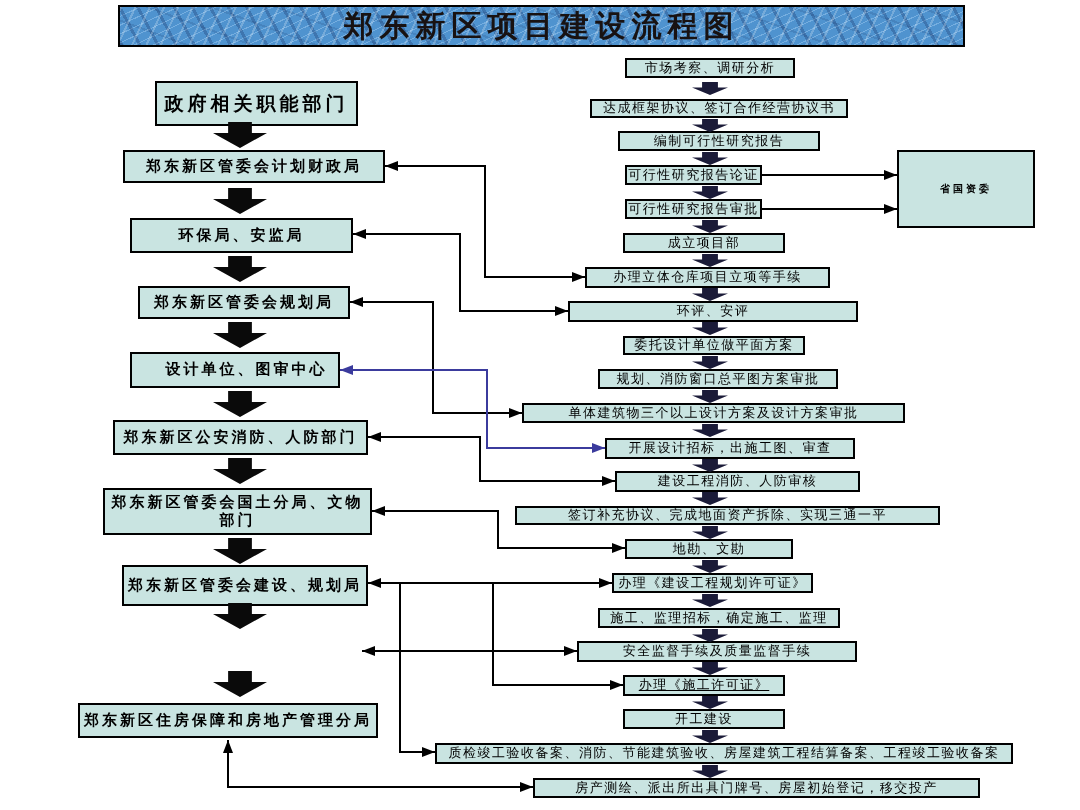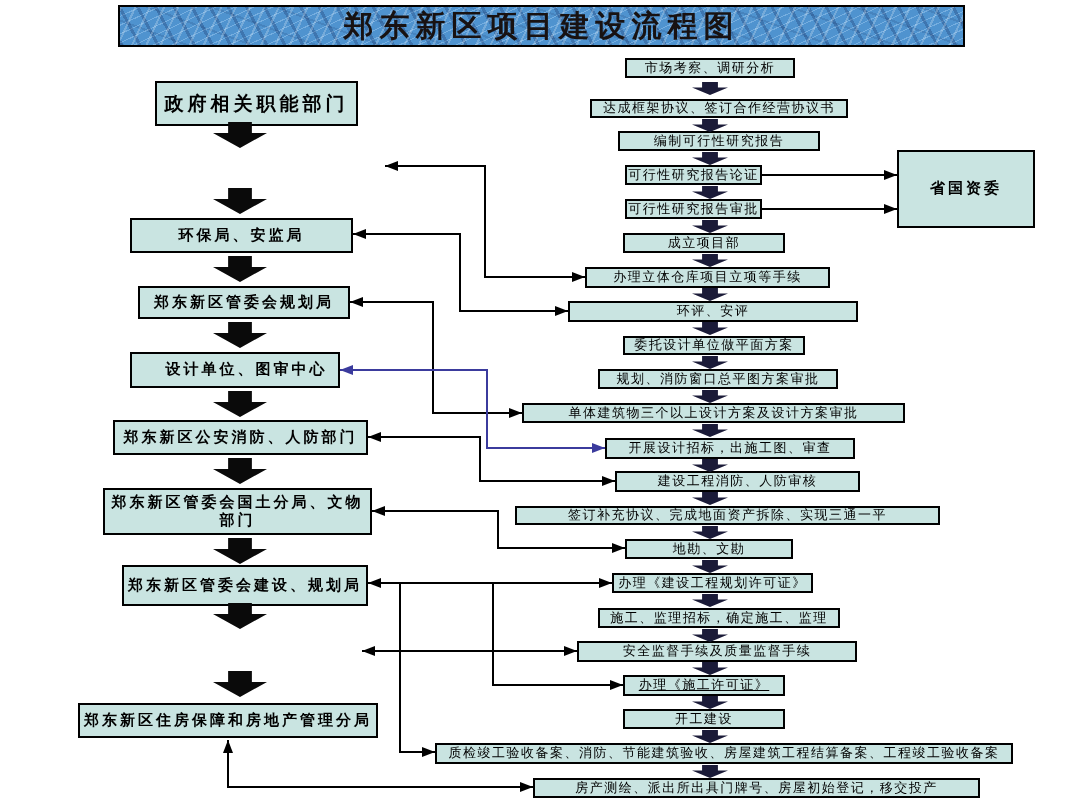--- a/index.html
+++ b/index.html
@@ -29,21 +29,21 @@
     color:#000;line-height:1.15;overflow:hidden;
   }
   .left-node{font-weight:bold;font-size:15px;letter-spacing:3px;}
   .left-node.big{font-size:19px;letter-spacing:4px;}
   .right-node{
     font-family:"DejaVu Serif","Liberation Serif",serif;
     font-size:13px;letter-spacing:1.5px;white-space:nowrap;
   }
   #side-box{
     position:absolute;left:897px;top:150px;width:138px;height:78px;
-    font-size:15px;font-weight:bold;letter-spacing:3px;
+    font-size:10px;font-weight:bold;letter-spacing:3px;
   }
   .blockarrow{
     position:absolute;
     clip-path:polygon(28% 0,72% 0,72% 42%,100% 42%,50% 100%,0 42%,28% 42%);
   }
   .blockarrow.big{background:var(--arrow-left,#0a0a0a);}
   .blockarrow.small{background:var(--arrow-right,#1b1b38);}
   #connector-svg{position:absolute;left:0;top:0;width:1080px;height:810px;}
 </style>
 </head>
@@ -83,20 +83,21 @@
       <polyline points="228,740 228,787 533,787" fill="none" stroke="#000000" stroke-width="2"></polyline>
       <polygon points="228,740 223,753 233,753" fill="#000000"></polygon>
       <polygon points="533,787 520,782 520,792" fill="#000000"></polygon>
       <polyline points="762,175 897,175" fill="none" stroke="#000000" stroke-width="2"></polyline>
       <polygon points="897,175 884,170 884,180" fill="#000000"></polygon>
       <polyline points="762,209 897,209" fill="none" stroke="#000000" stroke-width="2"></polyline>
       <polygon points="897,209 884,204 884,214" fill="#000000"></polygon>
     </svg>
   <div id="side-box" class="node">省国资委</div>
 <div class="node left-node textured big" style="left: 155px; top: 81px; width: 203px; height: 45px;">政府相关职能部门</div>
+    <div class="node left-node" style="left: 123px; top: 150px; width: 262px; height: 33px;">郑东新区管委会计划财政局</div>
     <div class="node left-node" style="left: 130px; top: 218px; width: 223px; height: 35px;">环保局、安监局</div>
     <div class="node left-node" style="left: 138px; top: 286px; width: 212px; height: 33px;">郑东新区管委会规划局</div>
     <div class="node left-node" style="left: 130px; top: 352px; width: 210px; height: 36px; padding-left: 23px;">设计单位、图审中心</div>
     <div class="node left-node" style="left: 113px; top: 420px; width: 255px; height: 35px;">郑东新区公安消防、人防部门</div>
     <div class="node left-node" style="left: 103px; top: 488px; width: 269px; height: 47px;">郑东新区管委会国土分局、文物部门</div>
     <div class="node left-node" style="left: 122px; top: 565px; width: 246px; height: 41px;">郑东新区管委会建设、规划局</div>
     <div class="node left-node" style="left: 78px; top: 703px; width: 300px; height: 35px;">郑东新区住房保障和房地产管理分局</div>
     <div class="node right-node" style="left: 625px; top: 58px; width: 170px; height: 20px;">市场考察、调研分析</div>
     <div class="node right-node" style="left: 590px; top: 99px; width: 258px; height: 19px;">达成框架协议、签订合作经营协议书</div>
     <div class="node right-node" style="left: 618px; top: 131px; width: 202px; height: 20px;">编制可行性研究报告</div>

